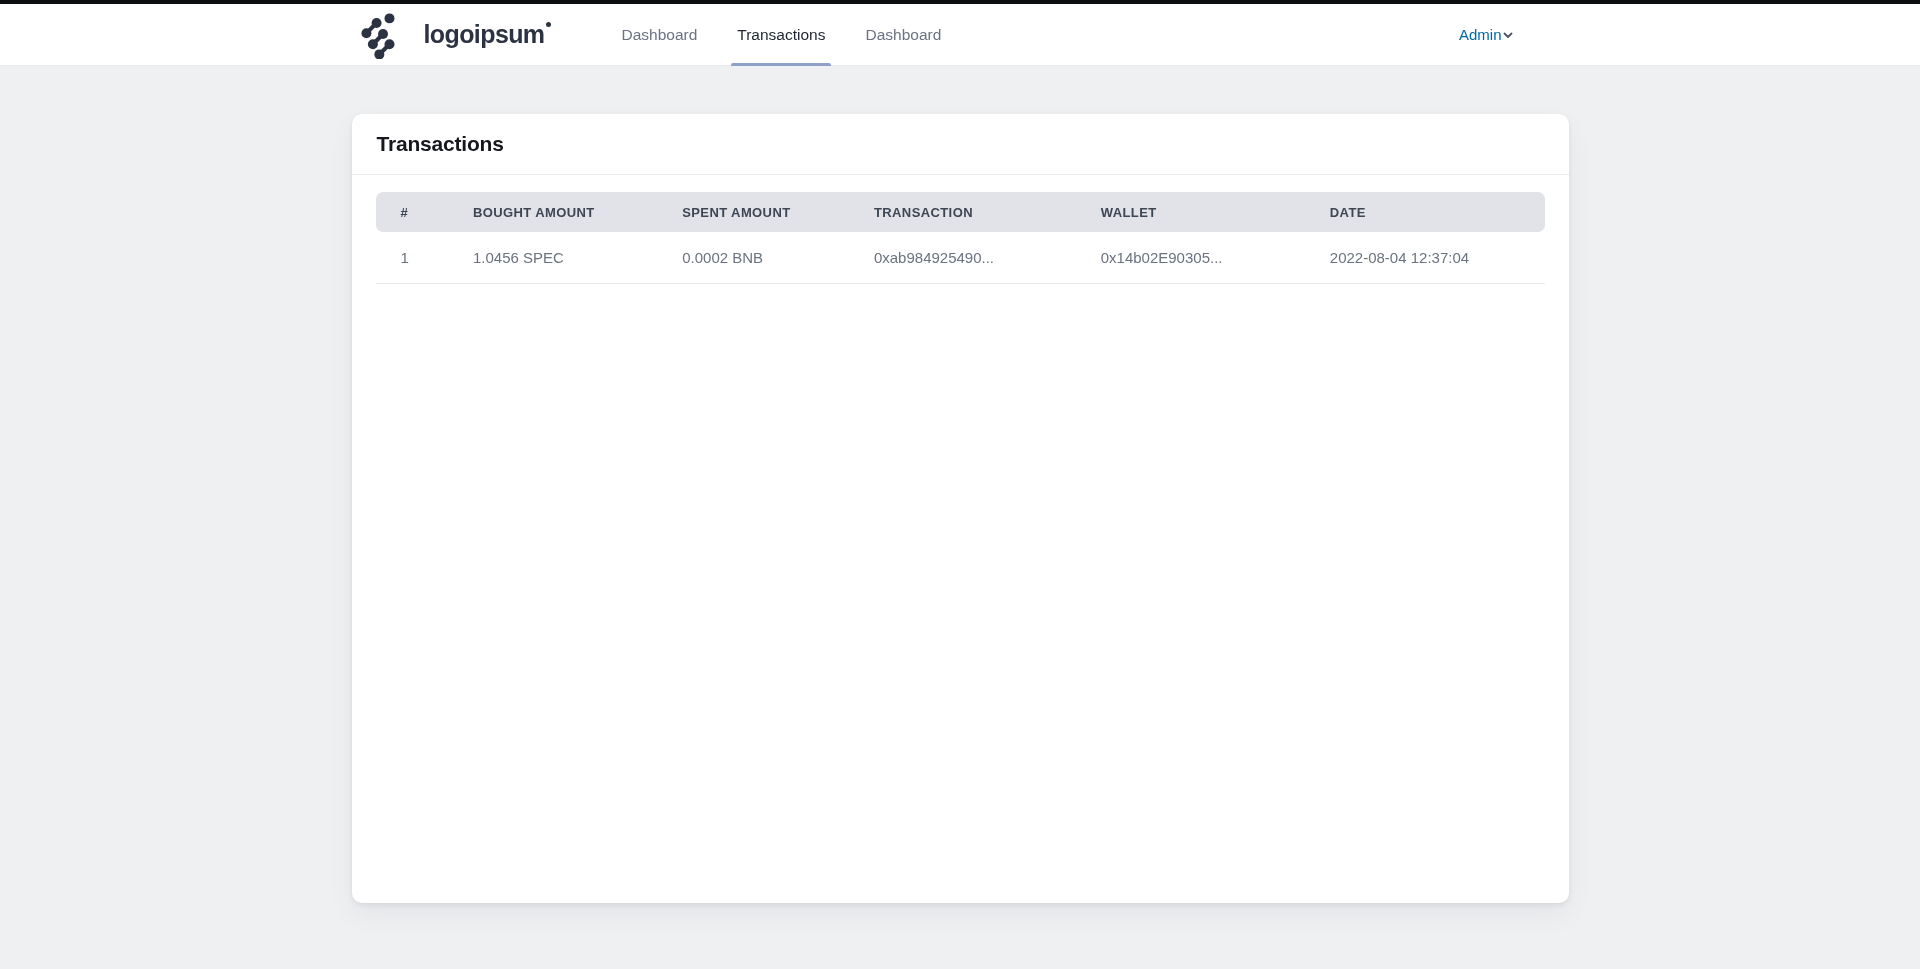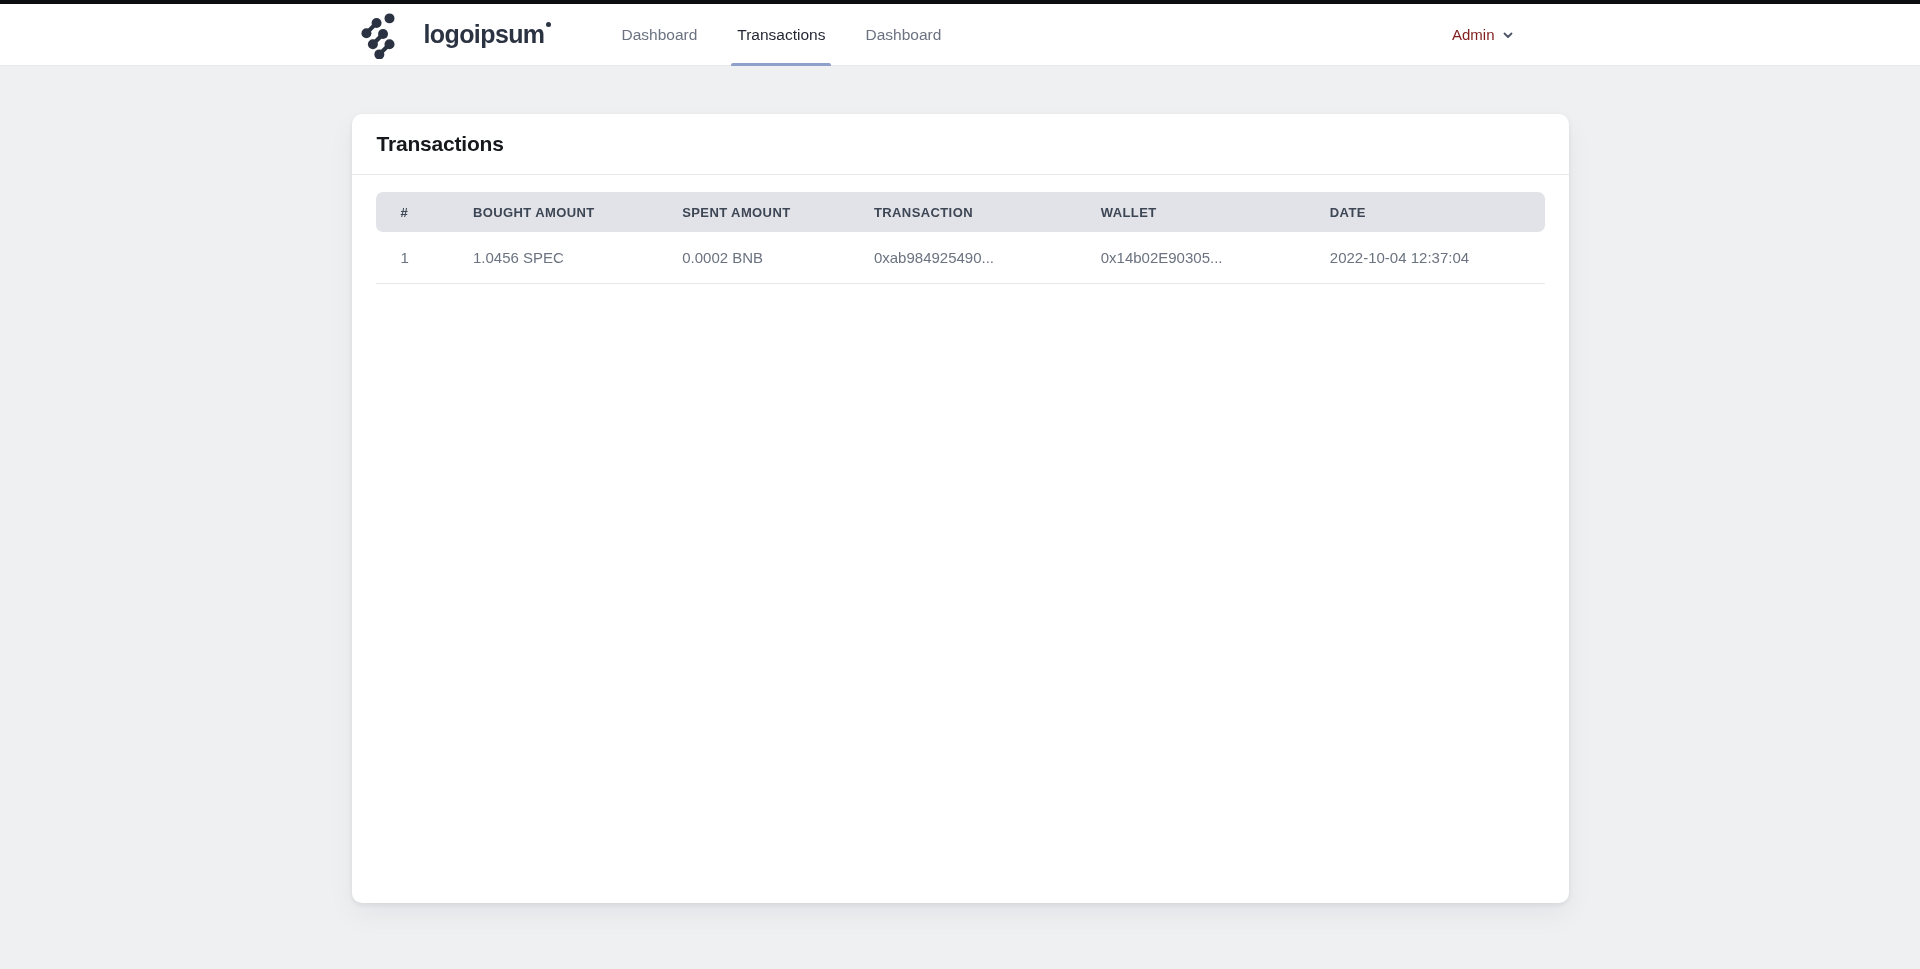--- a/index.html
+++ b/index.html
@@ -46,22 +46,22 @@
     margin:0 14px;padding:0 6px;position:relative;
     font-size:15.5px;color:var(--nav-inactive);cursor:pointer;text-decoration:none;
   }
   .nav-link.active{color:var(--nav-active);}
   .nav-link.active::after{
     content:"";position:absolute;left:0;right:0;bottom:-1px;height:3px;
     background:var(--accent);border-radius:2px 2px 0 0;
   }
   .nav-spacer{flex:1;}
   .user-menu{
-    display:flex;align-items:center;gap:7px;cursor:pointer;
-    font-size:15px;color:#7f1d1d;margin-right:55px;
+    display:flex;align-items:center;cursor:pointer;
+    font-size:15px;color:#0369a1;margin-right:55px;
   }
   .main{padding-top:48px;}
   .card{
     background:#fff;border-radius:10px;height:789px;
     box-shadow:0 2px 5px rgba(20,25,40,.08),0 12px 28px rgba(20,25,40,.05);
   }
   .card-header{
     height:61px;display:flex;align-items:center;padding:0 25px;
     border-bottom:1px solid #e9eaee;
   }
@@ -161,20 +161,20 @@
               <th>DATE</th>
             </tr>
           </thead>
           <tbody>
             <tr>
               <td>1</td>
               <td>1.0456 SPEC</td>
               <td>0.0002 BNB</td>
               <td>0xab984925490...</td>
               <td>0x14b02E90305...</td>
-              <td>2022-10-04 12:37:04</td>
+              <td>2022-08-04 12:37:04</td>
             </tr>
           </tbody>
         </table>
       </div>
     </section>
   </div>
 </main>
 
 </body></html>

